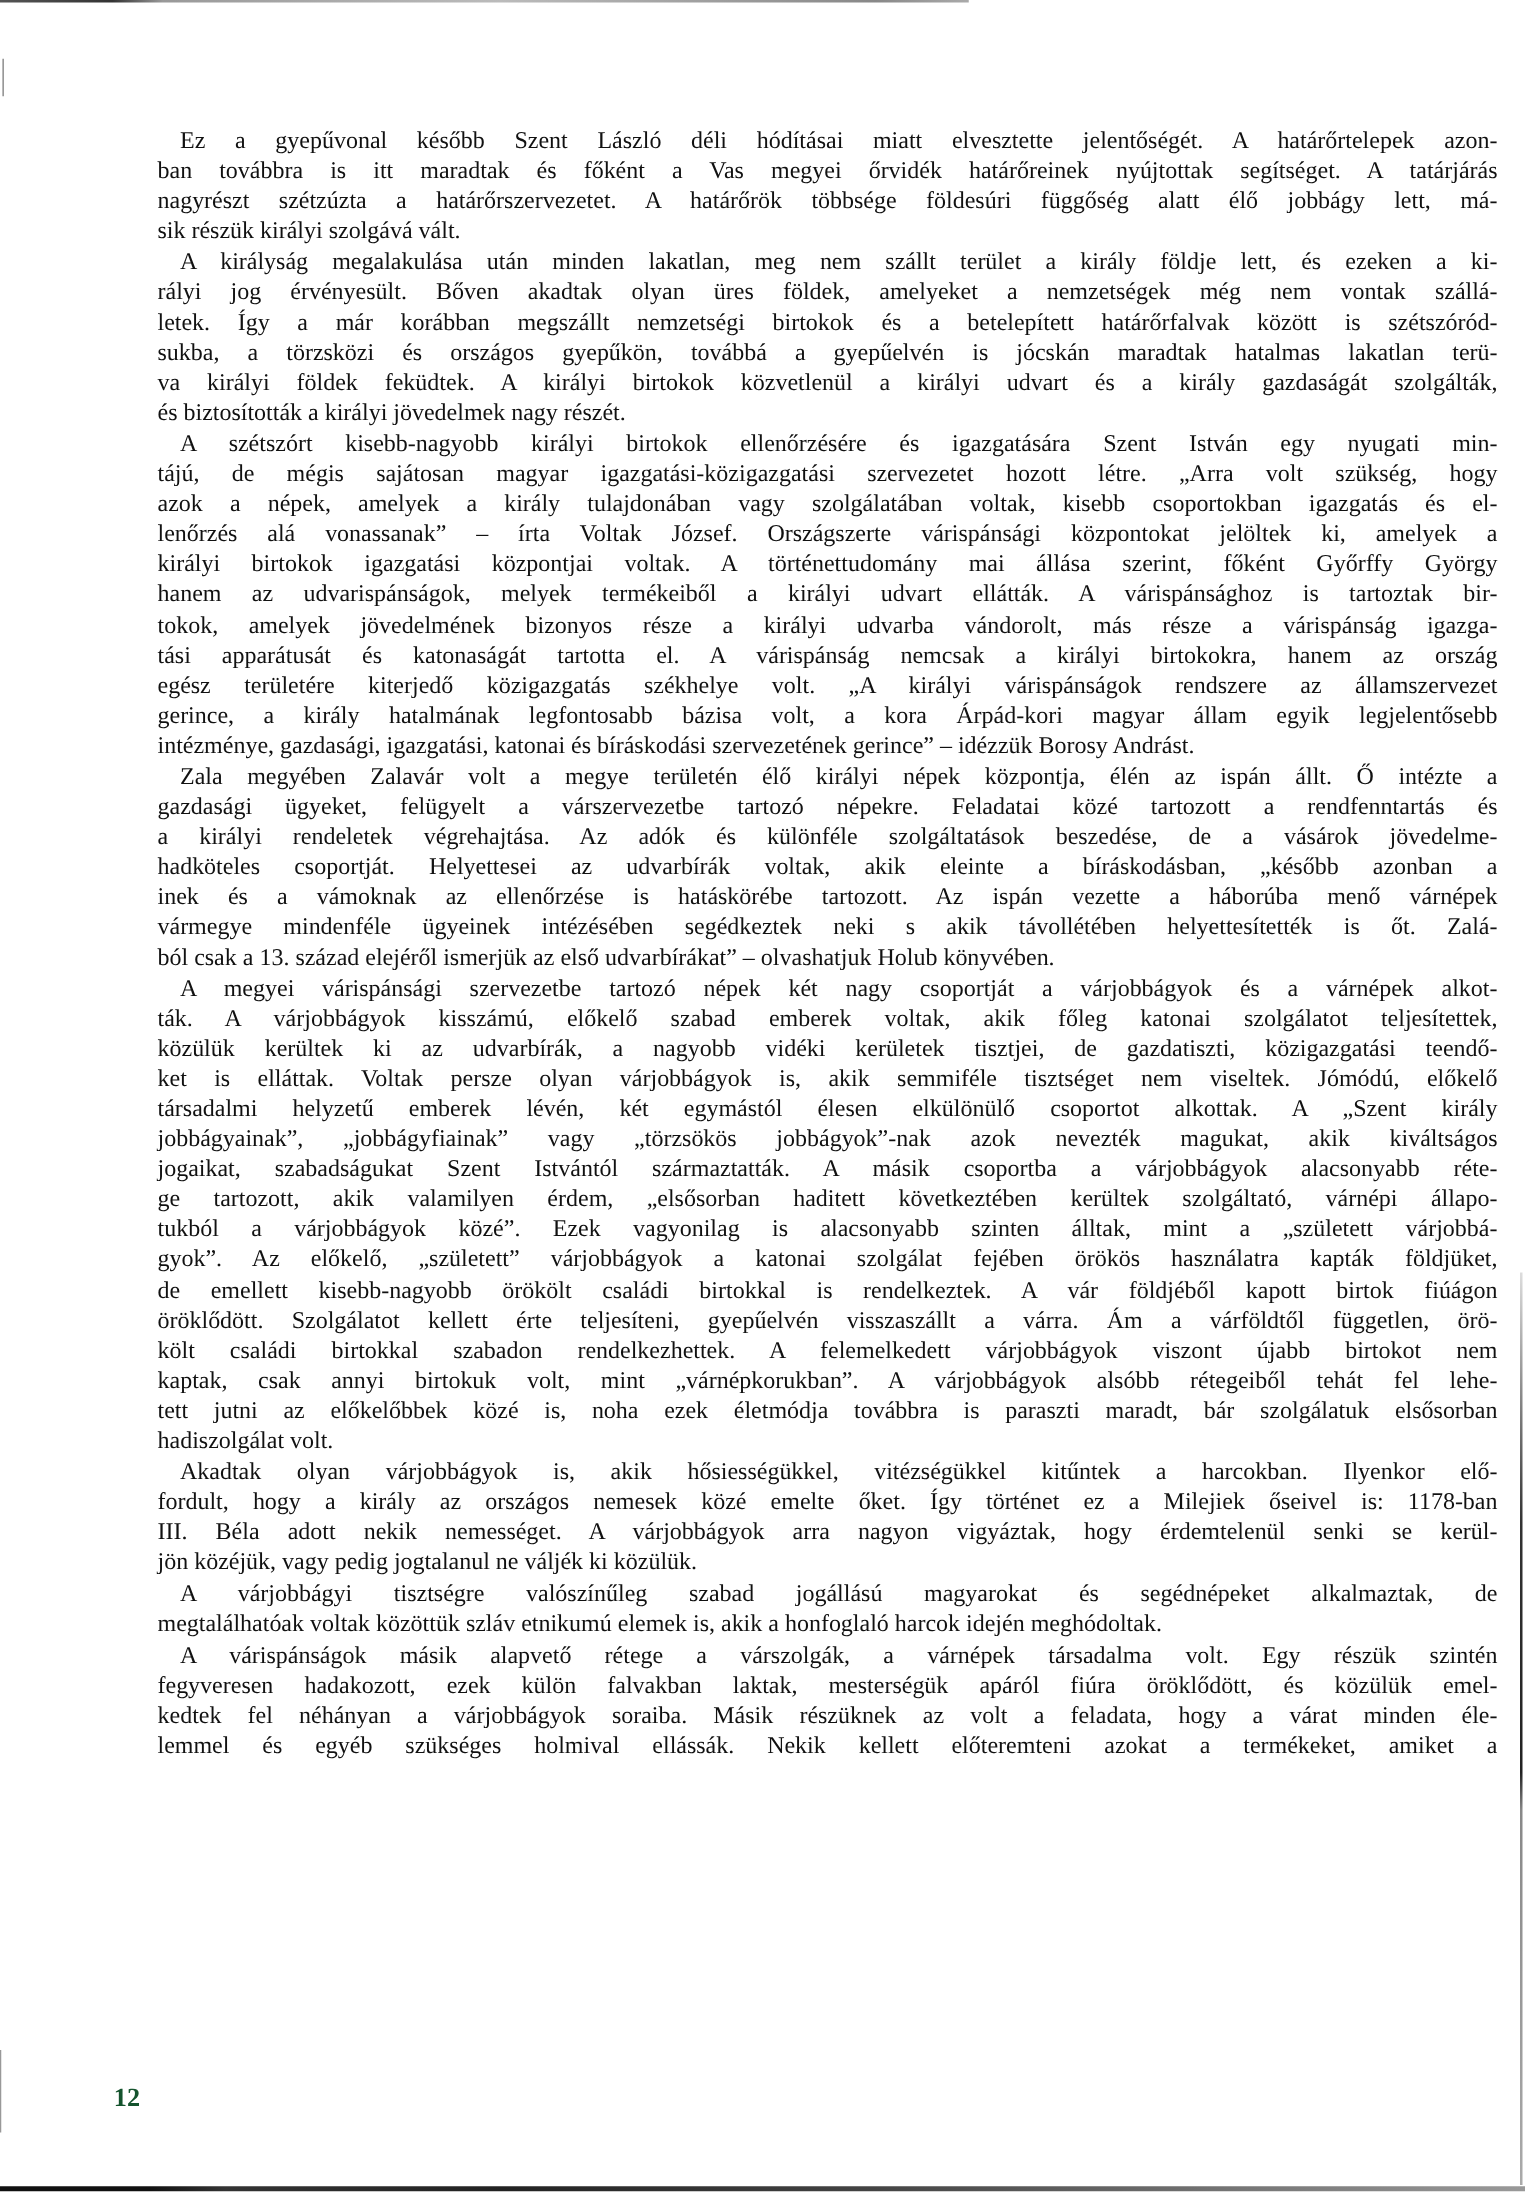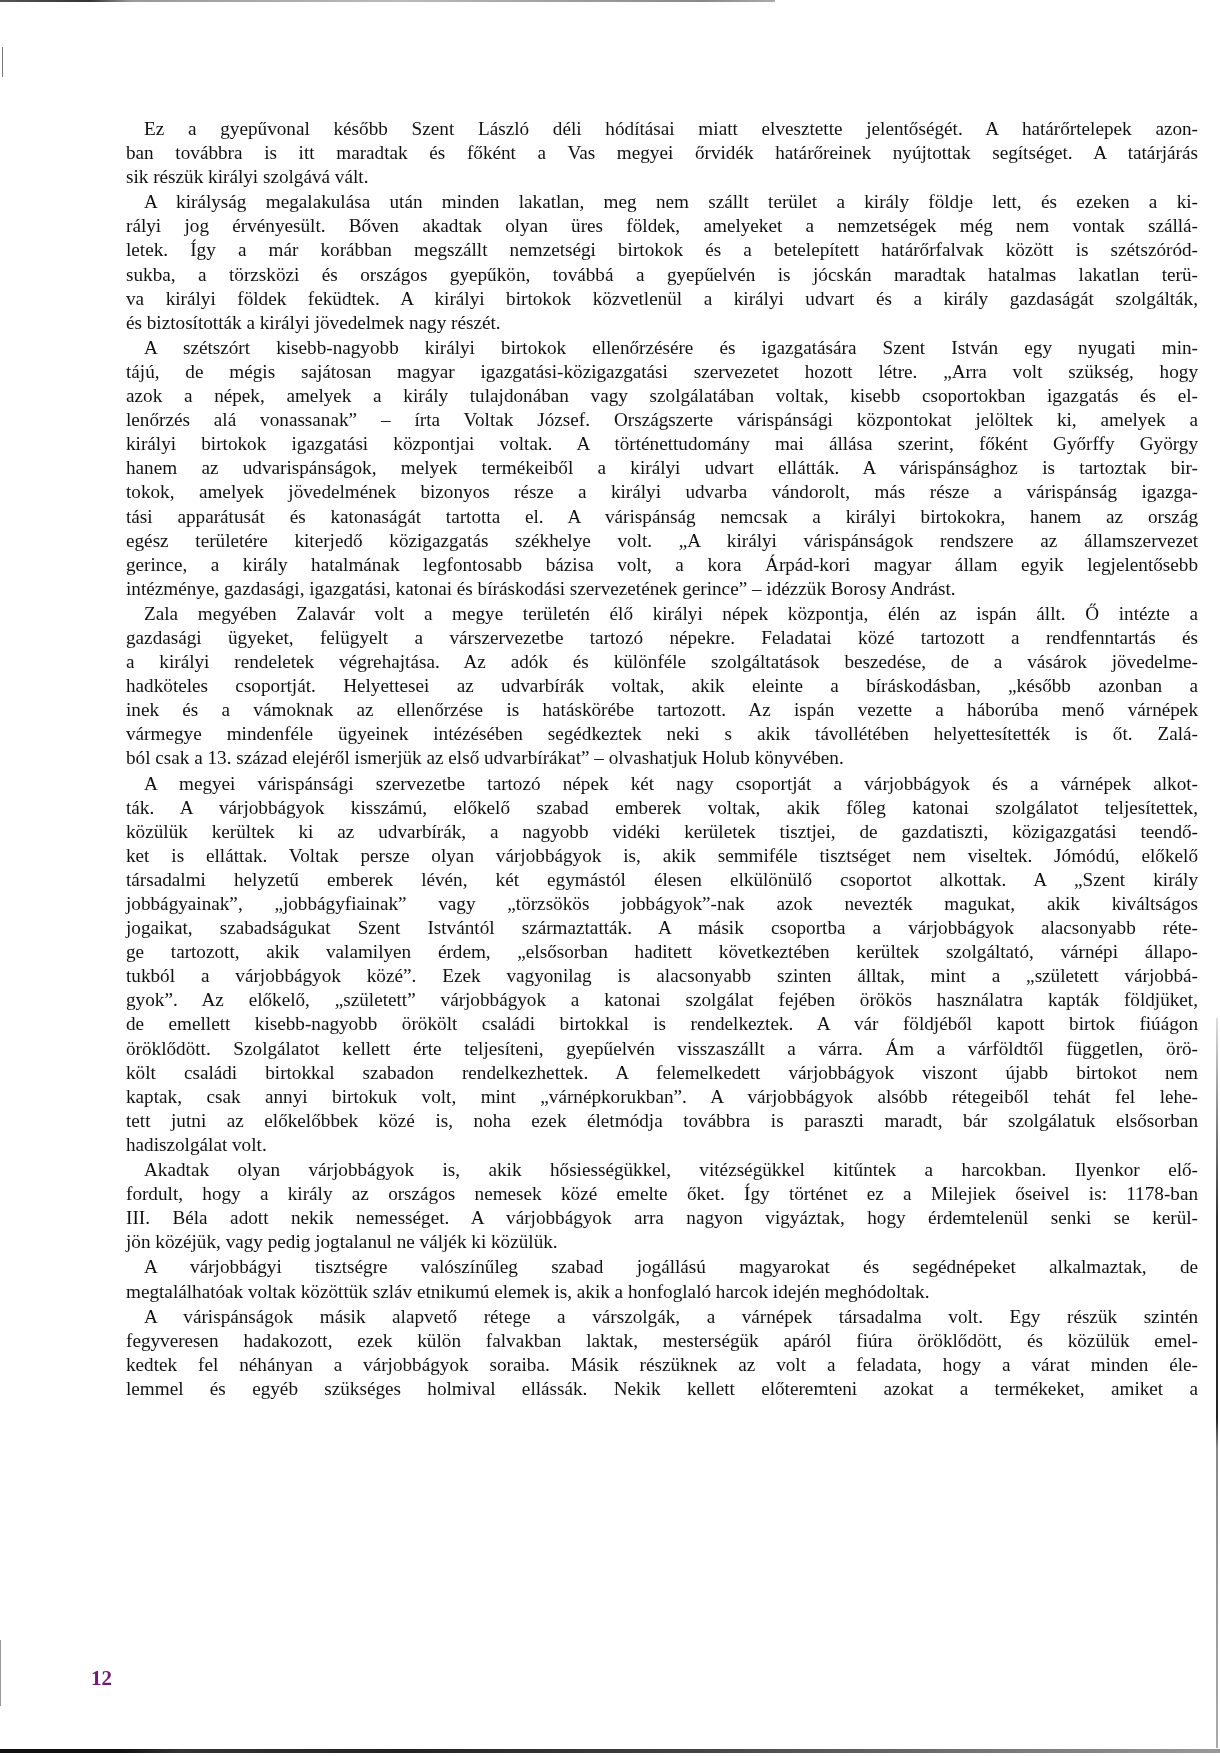--- a/index.html
+++ b/index.html
@@ -57,21 +57,21 @@
     }
     .text-block {
       position: absolute;
       left: 126px;
       top: 101px;
       width: 1072px;
       font-size: 19.2px;
       line-height: 24.1px;
     }
     .para {
-      margin: 16px 0 0 0;
+      margin: 0 0 0 0;
     }
     .para + .para {
       margin-top: 1px;
       font-family: Liberation Serif, serif;
     }
     .line {
       display: block;
       text-align: justify;
       text-align-last: justify;
       white-space: nowrap;
@@ -84,36 +84,37 @@
     .line.last {
       text-align-last: left;
     }
     .page-number {
       position: absolute;
       left: 91px;
       top: 1666px;
       font-size: 21px;
       font-weight: bold;
       font-family: "Liberation Serif", "DejaVu Serif", serif;
-      color: #701a75;
+      color: #14532d;
     }
   </style>
 </head>
 <body>
 
 <div class="top-rule"></div>
 <div class="left-mark-top"></div>
 <div class="left-mark-bottom"></div>
 <div class="right-edge"></div>
 <div class="bottom-rule"></div>
 
 <div class="text-block" id="text-block">
     <div class="para">
       <span class="line first">Ez a gyepűvonal később Szent László déli hódításai miatt elvesztette jelentőségét. A határőrtelepek azon-</span>
       <span class="line">ban továbbra is itt maradtak és főként a Vas megyei őrvidék határőreinek nyújtottak segítséget. A tatárjárás</span>
+      <span class="line">nagyrészt szétzúzta a határőrszervezetet. A határőrök többsége földesúri függőség alatt élő jobbágy lett, má-</span>
       <span class="line last">sik részük királyi szolgává vált.</span>
     </div>
     <div class="para">
       <span class="line first">A királyság megalakulása után minden lakatlan, meg nem szállt terület a király földje lett, és ezeken a ki-</span>
       <span class="line">rályi jog érvényesült. Bőven akadtak olyan üres földek, amelyeket a nemzetségek még nem vontak szállá-</span>
       <span class="line">letek. Így a már korábban megszállt nemzetségi birtokok és a betelepített határőrfalvak között is szétszóród-</span>
       <span class="line">sukba, a törzsközi és országos gyepűkön, továbbá a gyepűelvén is jócskán maradtak hatalmas lakatlan terü-</span>
       <span class="line">va királyi földek feküdtek. A királyi birtokok közvetlenül a királyi udvart és a király gazdaságát szolgálták,</span>
       <span class="line last">és biztosították a királyi jövedelmek nagy részét.</span>
     </div>

